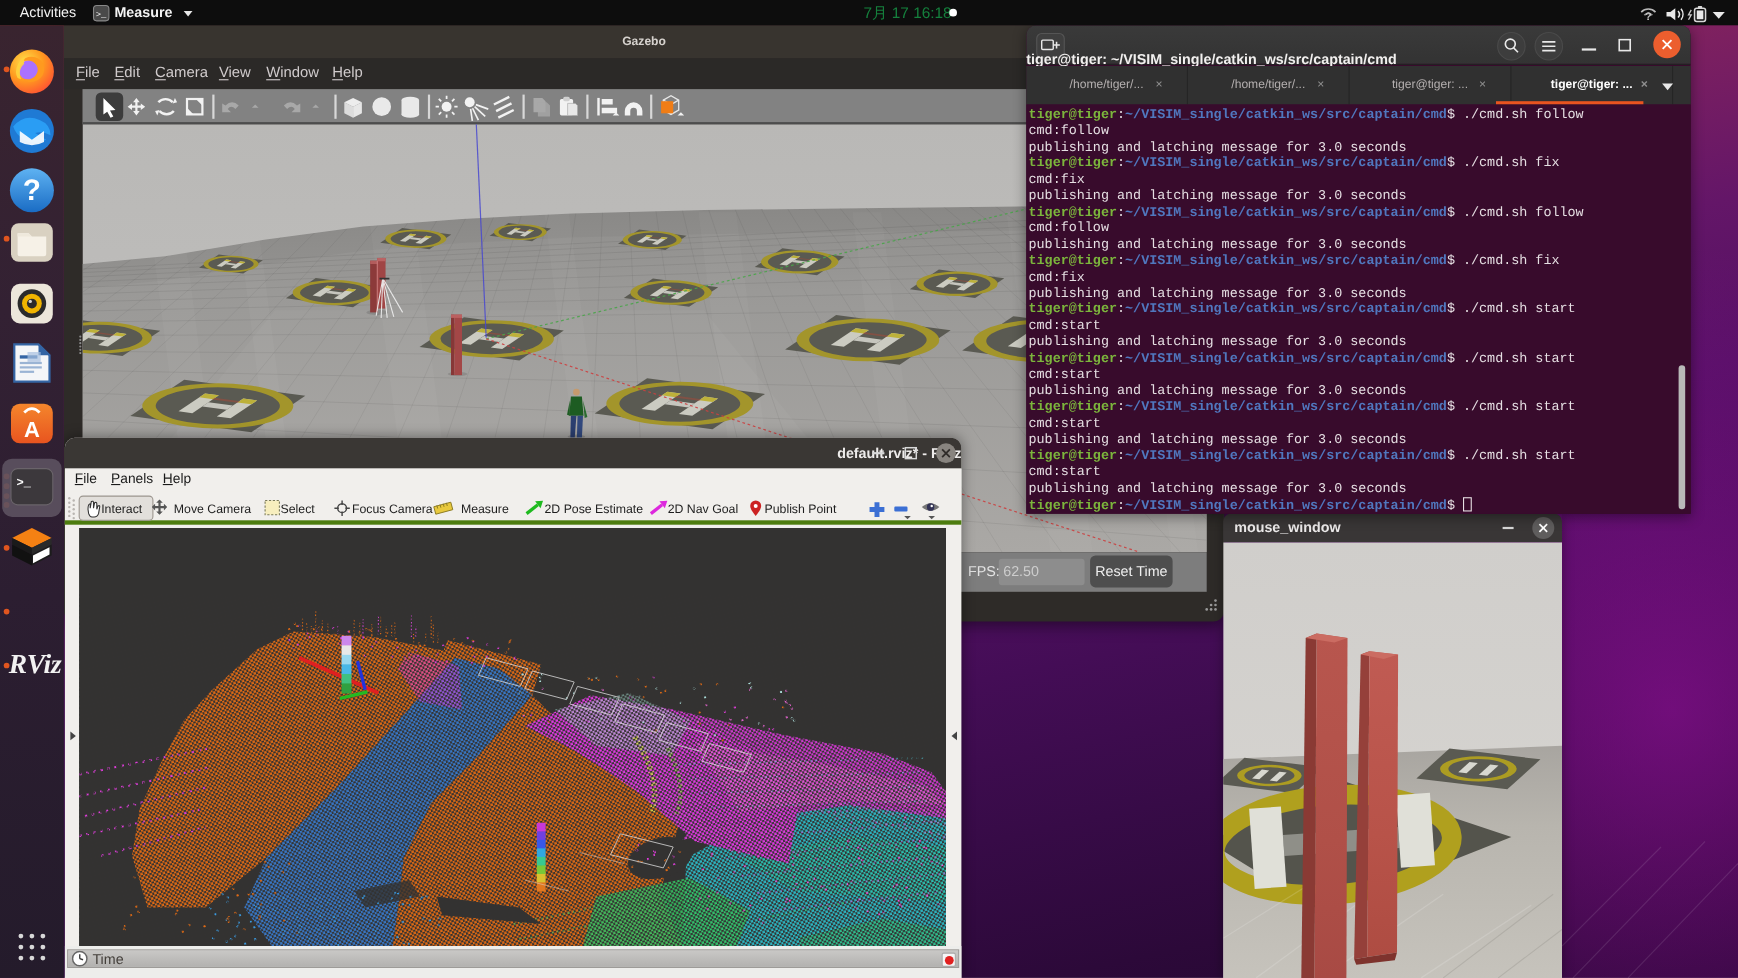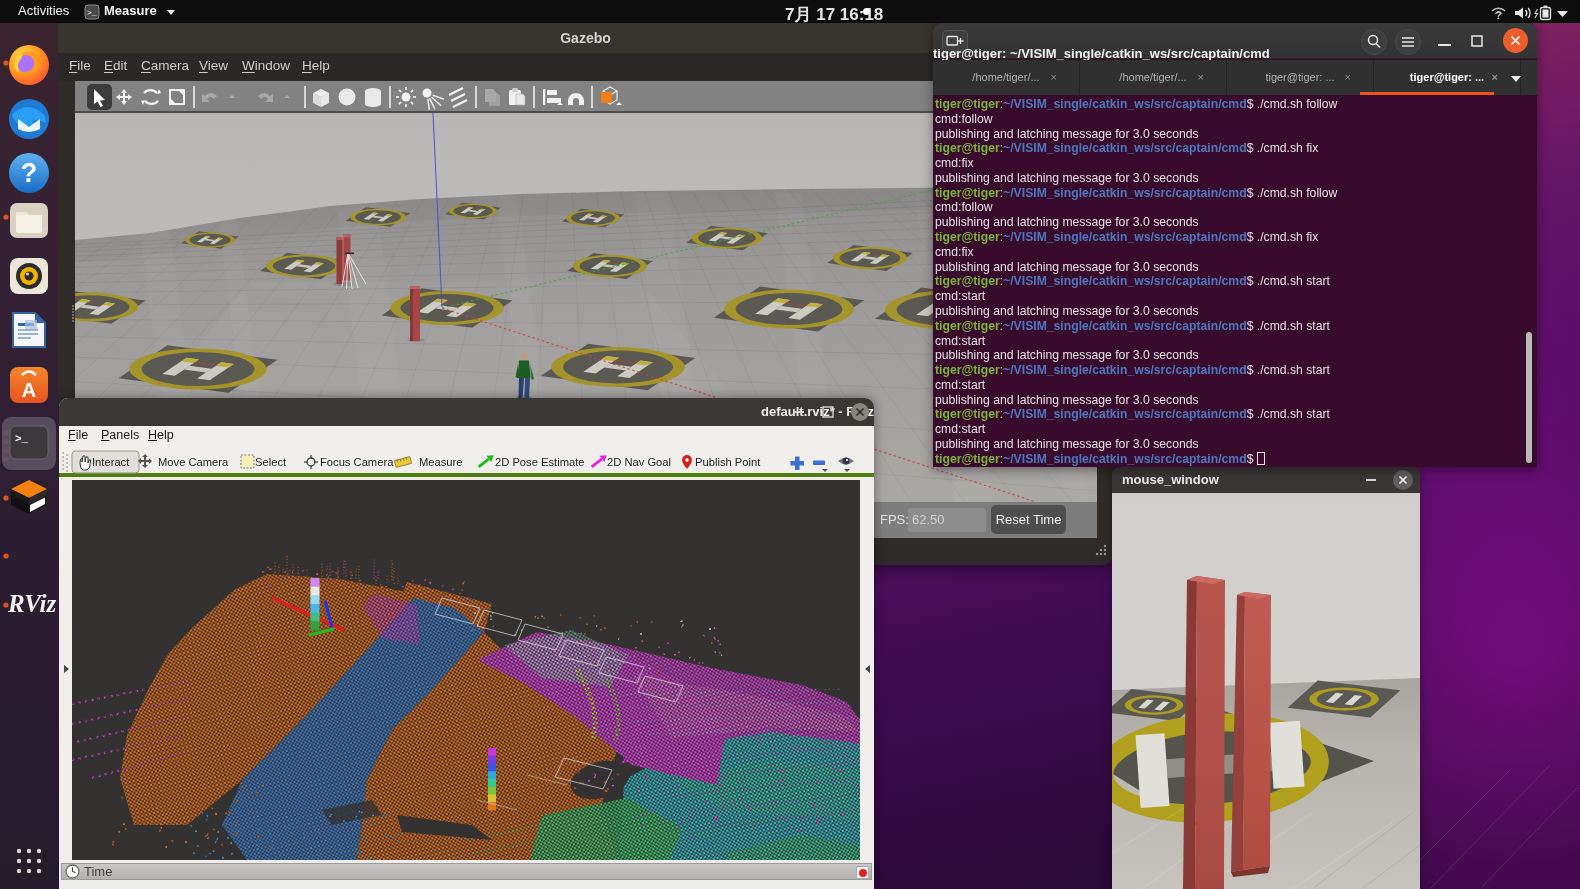--- a/index.html
+++ b/index.html
@@ -2,21 +2,21 @@
 <html><head><meta charset="utf-8"><title>desk</title><style>
 *{margin:0;padding:0;box-sizing:border-box}
 html,body{width:1580px;height:889px;overflow:hidden;font-family:"Liberation Sans",sans-serif}
 body{position:relative;background:
  radial-gradient(480px 540px at 1520px 645px, rgba(162,16,166,0.55), rgba(162,16,166,0) 78%),
  linear-gradient(168deg,#b84540 0%,#a83a4c 9%,#932c56 19%,#7c2060 30%,#641668 42%,#531063 54%,#440d56 66%,#370b47 78%,#2c0939 89%,#240731 100%);}
 #topbar{position:absolute;left:0;top:0;width:1580px;height:23px;background:#0d0d0d;z-index:50}
 #dock{position:absolute;left:0;top:23px;width:58px;height:866px;z-index:40;
  background:linear-gradient(180deg,#39242f 0%,#332133 30%,#2c1e31 60%,#241b2b 100%)}
 #gz{position:absolute;left:58px;top:23px;width:1055px;height:542px;background:#2e2b28;border-radius:0 0 10px 10px;z-index:1;box-shadow:0 4px 14px rgba(0,0,0,0.45)}
-.gz-title{position:absolute;left:0;top:0;width:100%;height:30px;background:#38342f;text-align:center;line-height:30px;font-size:14px;font-weight:700;color:#d6d2ce}
+.gz-title{position:absolute;left:0;top:0;width:100%;height:30px;background:#38342f;text-align:center;line-height:30px;font-size:11px;font-weight:700;color:#d6d2ce}
 .gz-menu{position:absolute;left:0;top:30px;width:100%;height:28px;background:#2b2927;color:#d0cbcc;font-size:13.5px}
 .gz-menu span{position:absolute;top:5px}
 .gz-menu u{text-decoration:underline;text-underline-offset:2px}
 .gz-toolbar{position:absolute;left:17px;top:58px;width:1022px;height:32px;background:#828282;border-bottom:2px solid #4c4c4c}
 .gz-view{position:absolute;left:17px;top:90px;width:1022px;height:389px}
 .gz-panel{position:absolute;left:17px;top:479px;width:1022px;height:36px;background:#7d7d7d}
 .fpslab{position:absolute;left:805px;top:10px;font-size:13px;color:#e2e2e2}
 .fpsval{position:absolute;left:833px;top:6px;width:78px;height:24px;background:#8d8d8d;border-radius:3px;font-size:13px;color:#cdcdcd;line-height:24px;padding-left:4px}
 .rstbtn{position:absolute;left:916px;top:3px;width:75px;height:29px;background:#4e4e4e;border-radius:5px;color:#efefef;font-size:13px;text-align:center;line-height:29px}
 #rviz{position:absolute;left:59px;top:398px;width:815px;height:491px;background:#f1efec;border-radius:9px 9px 0 0;z-index:3;box-shadow:0 0 12px rgba(0,0,0,0.4)}
@@ -25,21 +25,21 @@
 .rv-menu span{position:absolute;top:2px}
 .rv-toolbar{position:absolute;left:0;top:49px;width:100%;height:30px;background:#f1efec;border-bottom:4px solid #4d7c0f}
 .rv-view{position:absolute;left:13px;top:82px;width:788px;height:380px;background:#333231}
 .rv-time{position:absolute;left:0;top:462px;width:100%;height:44px;background:#ededeb}
 .rv-timehdr{position:absolute;left:2px;top:3px;width:811px;height:17px;background:linear-gradient(180deg,#c9c8c6,#b2b1af);border:1px solid #9d9b98}
 #term{position:absolute;left:933px;top:23px;width:604px;height:444px;border-radius:9px 9px 0 0;z-index:4;box-shadow:0 3px 12px rgba(0,0,0,0.42);background:#380b2c}
 .t-title{position:absolute;left:0;top:0;width:100%;height:36px;background:linear-gradient(180deg,#3a3a3a,#333);border-radius:9px 9px 0 0;border-bottom:1px solid #222}
 .t-tabs{position:absolute;left:0;top:37px;width:100%;height:35px;background:#303030}
 .tab{position:absolute;top:0;height:35px;border-right:1px solid #252525;font-size:11px;color:#b5b0b0;line-height:35px}
 .t-body{position:absolute;left:0;top:72px;width:100%;height:372px;background:#380b2c;overflow:hidden}
-pre.term{font-family:Liberation Sans, sans-serif;font-size:12.2px;line-height:14.78px;color:#e6dfe3;margin:2px 0 0 2px;white-space:pre-wrap}
+pre.term{font-family:Liberation Mono, monospace;font-size:12.2px;line-height:14.78px;color:#e6dfe3;margin:2px 0 0 2px;white-space:pre-wrap}
 pre.term .g{color:#7cb53c;font-weight:700}
 pre.term .b{color:#5077be;font-weight:700}
 pre.term .cur{display:inline-block;width:8px;height:13px;border:1.5px solid #e6dfe3;vertical-align:-2px}
 #mouse{position:absolute;left:1112px;top:467px;width:308px;height:422px;z-index:2;box-shadow:0 3px 10px rgba(0,0,0,0.35)}
 .m-title{position:absolute;left:0;top:0;width:100%;height:26px;background:#393636;border-radius:7px 7px 0 0;color:#eceaea;font-size:13px;font-weight:700;line-height:26px;padding-left:10px}
 .m-view{position:absolute;left:0;top:26px;width:308px;height:396px}
 .winbtn{position:absolute;border-radius:50%}
 
 #focal{position:absolute;left:1420px;top:740px;width:160px;height:149px;z-index:0;overflow:hidden}
 </style></head><body>
@@ -53,21 +53,21 @@
 <div id="topbar">
  <div style="position:absolute;left:18px;top:3px;font-size:13px;color:#f4f4f4">Activities</div>
  <svg style="position:absolute;left:84px;top:4px" width="16" height="16">
       <rect x="1" y="1" width="14" height="14" rx="3" fill="#4a4a4a" stroke="#888" stroke-width="1"></rect>
       <text x="3" y="11" font-size="8" fill="#fff" font-family="Liberation Mono">&gt;_</text>
     </svg>
  <div style="position:absolute;left:104px;top:3px;font-size:13px;font-weight:700;color:#f4f4f4">Measure</div>
  <svg style="position:absolute;left:166px;top:9px" width="10" height="8">
       <path d="M1,1 L9,1 L5,6 Z" fill="#e8e8e8"></path>
     </svg>
- <div style="position:absolute;left:785px;top:3px;font-size:17px;font-weight:700;color:#e5e5e5">7月 17  16:18</div>
+ <div style="position:absolute;left:785px;top:3px;font-size:14px;font-weight:400;color:#15803d">7月 17  16:18</div>
  <div style="position:absolute;left:863px;top:8px;width:7px;height:7px;border-radius:50%;background:#fff"></div>
  <svg style="position:absolute;left:1490px;top:3px" width="84" height="18">
   <g stroke="#d8d8d8" stroke-width="1.5" fill="none">
    <path d="M2,8 a9,9 0 0 1 13,0" opacity="0.85"></path>
         <path d="M4.8,10.8 a5.5,5.5 0 0 1 7.4,0" opacity="0.65"></path>
   </g>
   <text x="5.5" y="15.5" font-size="10" font-weight="bold" font-family="Liberation Sans" fill="#c8c8c8">?</text>
   <g fill="#e8e8e8">
         <path d="M25,8 h3.5 l4.5,-3.5 v11 l-4.5,-3.5 h-3.5 Z"></path>
         <path d="M35.5,7 a4.5,4.5 0 0 1 0,6" stroke="#e8e8e8" fill="none" stroke-width="1.4"></path>

